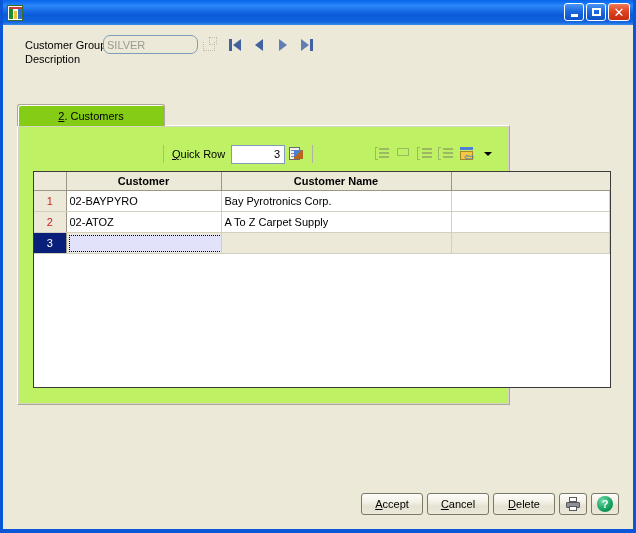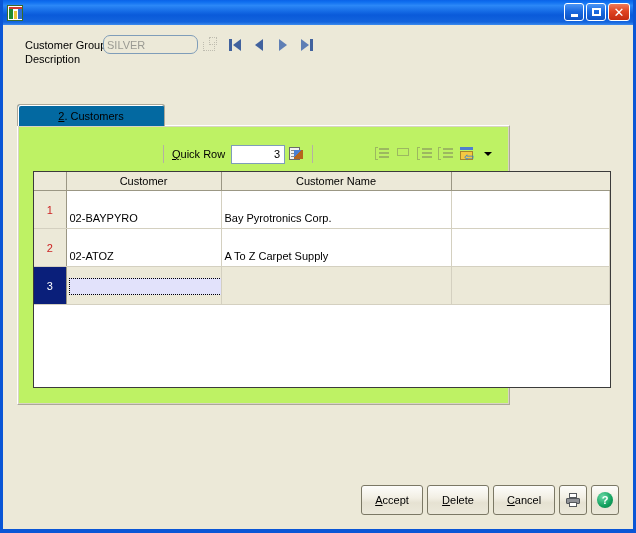--- a/index.html
+++ b/index.html
@@ -184,21 +184,21 @@
     border-bottom: none;
     border-top-left-radius: 3px;
     border-top-right-radius: 3px;
     font-size: 11px; color: #000000;
     white-space: nowrap;
     margin-right: 1px;
     position: relative;
   }
   .tab.active {
     height: 22px;
-    background: #0369a1;
+    background: #84cc16;
     border-color: #aca899;
     z-index: 3;
     box-shadow: inset 1px 1px 0 #ffffff;
   }
   .tab u { text-decoration: underline; }
 
   
   .tabpage {
     position: absolute;
     left: 14px; top: 100px;
@@ -328,35 +328,35 @@
     border-collapse: collapse;
     width: 100%;
     table-layout: fixed;
     font-size: 11px;
   }
   table.gtable th {
     background: #ece9d8;
     border-right: 1px solid #9b9784;
     border-bottom: 1px solid #9b9784;
     height: 18px;
-    font-weight: normal;
+    font-weight: bold;
     font-size: 11px;
     color: #000000;
     text-align: center;
     padding: 0;
   }
   table.gtable th.gutter {
     width: 32px;
   }
   table.gtable th.c-cust { width: 155px; }
   table.gtable th.c-name { width: 230px; }
   table.gtable th.c-rest { border-right: none; }
   table.gtable td {
     height: 20px;
-    padding: 17px 0 0 3px;
+    padding: 0 0 0 3px;
     border-right: 1px solid #d4d0c0;
     border-bottom: 1px solid #d4d0c0;
     background: #ffffff;
     color: #000000;
     vertical-align: middle;
     overflow: hidden;
     white-space: nowrap;
   }
   table.gtable td.rownum {
     background: #ece9d8;
@@ -394,21 +394,21 @@
     box-sizing: border-box;
   }
 
   
   .btnbar {
     position: absolute;
     right: 14px; bottom: 14px;
     display: flex; align-items: center; gap: 4px;
   }
   .btn {
-    height: 30px;
+    height: 22px;
     min-width: 62px;
     padding: 0 10px;
     box-sizing: border-box;
     background: linear-gradient(to bottom, #fdfdfb 0%, #f2efe4 42%, #e6e2d2 60%, #ebe8da 100%);
     border: 1px solid #7b7865;
     border-radius: 3px;
     font-family: "Liberation Sans", sans-serif;
     font-size: 11px;
     color: #000000;
     display: flex; align-items: center; justify-content: center;
@@ -598,24 +598,24 @@
         </table>
       </div>
 
     </div>
 
     <div class="btnbar">
       <span class="btn">
         <span><u>A</u><span>ccept</span></span>
       </span>
       <span class="btn">
+        <span><u>C</u><span>ancel</span></span>
+      </span>
+      <span class="btn">
         <span><u>D</u><span>elete</span></span>
-      </span>
-      <span class="btn">
-        <span><u>C</u><span>ancel</span></span>
       </span>
       <span class="btn icon-btn">
         <span class="printer">
           <span class="paper"></span>
             <span class="body"></span>
             <span class="out"></span>
         </span>
       </span>
       <span class="btn icon-btn">
         <span class="helpdot">?</span>

